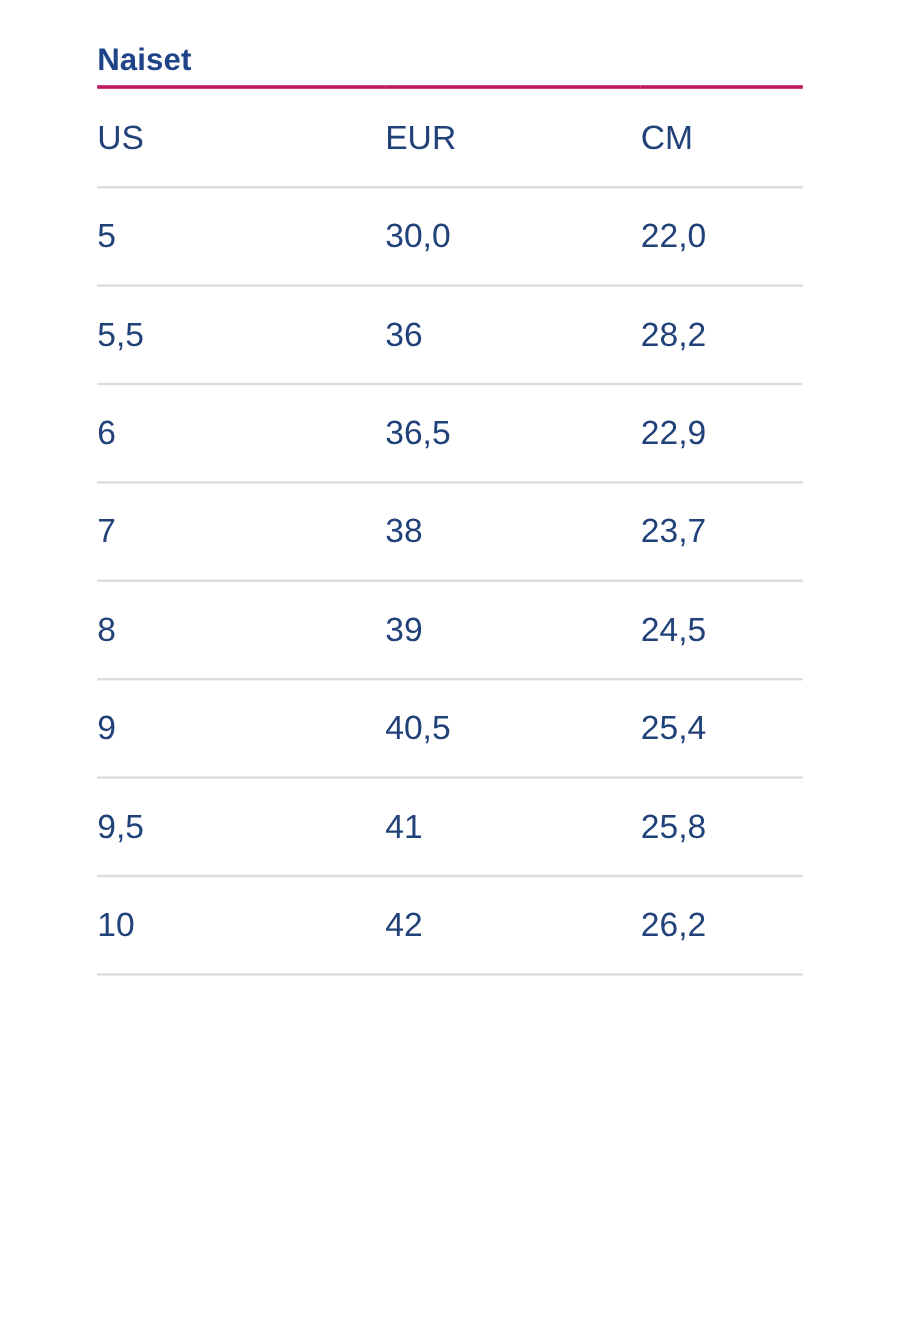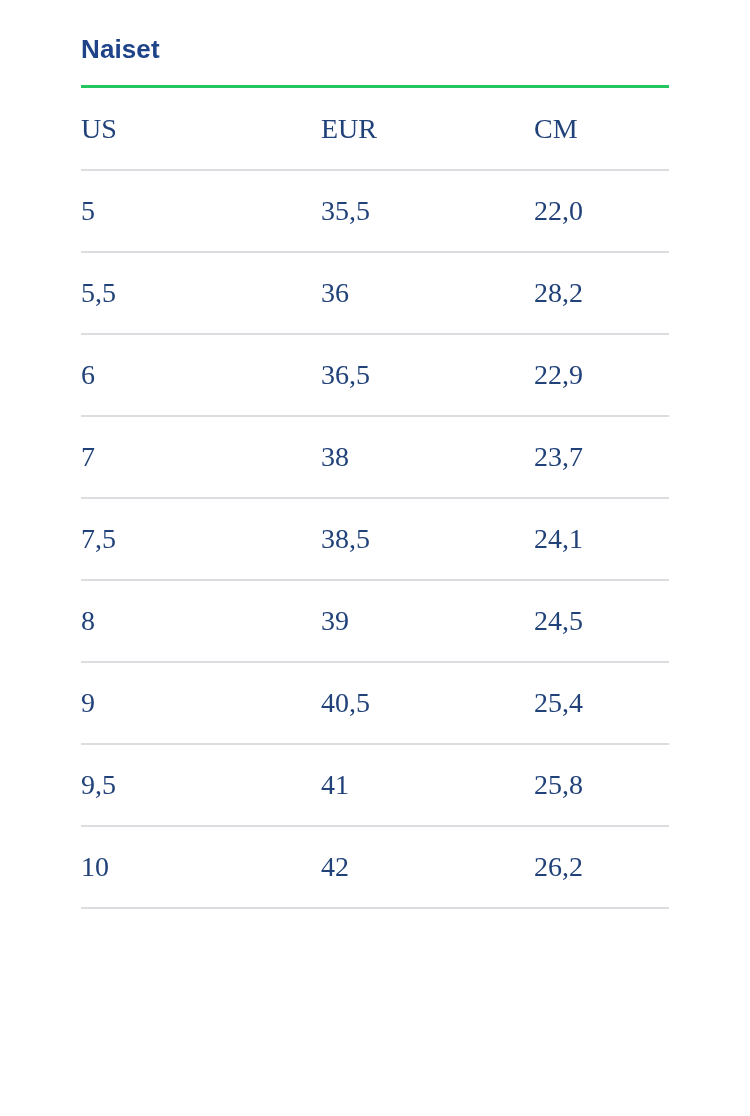--- a/index.html
+++ b/index.html
@@ -39,23 +39,22 @@
     line-height: 1;
     padding-top: 36px;
     padding-bottom: 0;
     margin: 0;
   }
 
   .size-table {
     width: 588px;
     border-collapse: collapse;
     table-layout: fixed;
-    margin-top: 23px;
-    border-top: 3px solid #22c55e;
-    font-family: Liberation Serif, serif;
+    margin-top: 9px;
+    border-top: 3px solid #be185d;
   }
 
   .size-table col.col-us  { width: 240px; }
   .size-table col.col-eur { width: 213px; }
   .size-table col.col-cm  { width: 135px; }
 
   .size-table th,
   .size-table td {
     text-align: left;
     vertical-align: middle;
@@ -102,42 +101,37 @@
       <thead>
         <tr>
           <th scope="col">US</th>
           <th scope="col">EUR</th>
           <th scope="col">CM</th>
         </tr>
       </thead>
       <tbody>
         <tr>
           <td>5</td>
-          <td>35,5</td>
+          <td>30,0</td>
           <td>22,0</td>
         </tr>
         <tr>
           <td>5,5</td>
           <td>36</td>
           <td>28,2</td>
         </tr>
         <tr>
           <td>6</td>
           <td>36,5</td>
           <td>22,9</td>
         </tr>
         <tr>
           <td>7</td>
           <td>38</td>
           <td>23,7</td>
-        </tr>
-        <tr>
-          <td>7,5</td>
-          <td>38,5</td>
-          <td>24,1</td>
         </tr>
         <tr>
           <td>8</td>
           <td>39</td>
           <td>24,5</td>
         </tr>
         <tr>
           <td>9</td>
           <td>40,5</td>
           <td>25,4</td>

